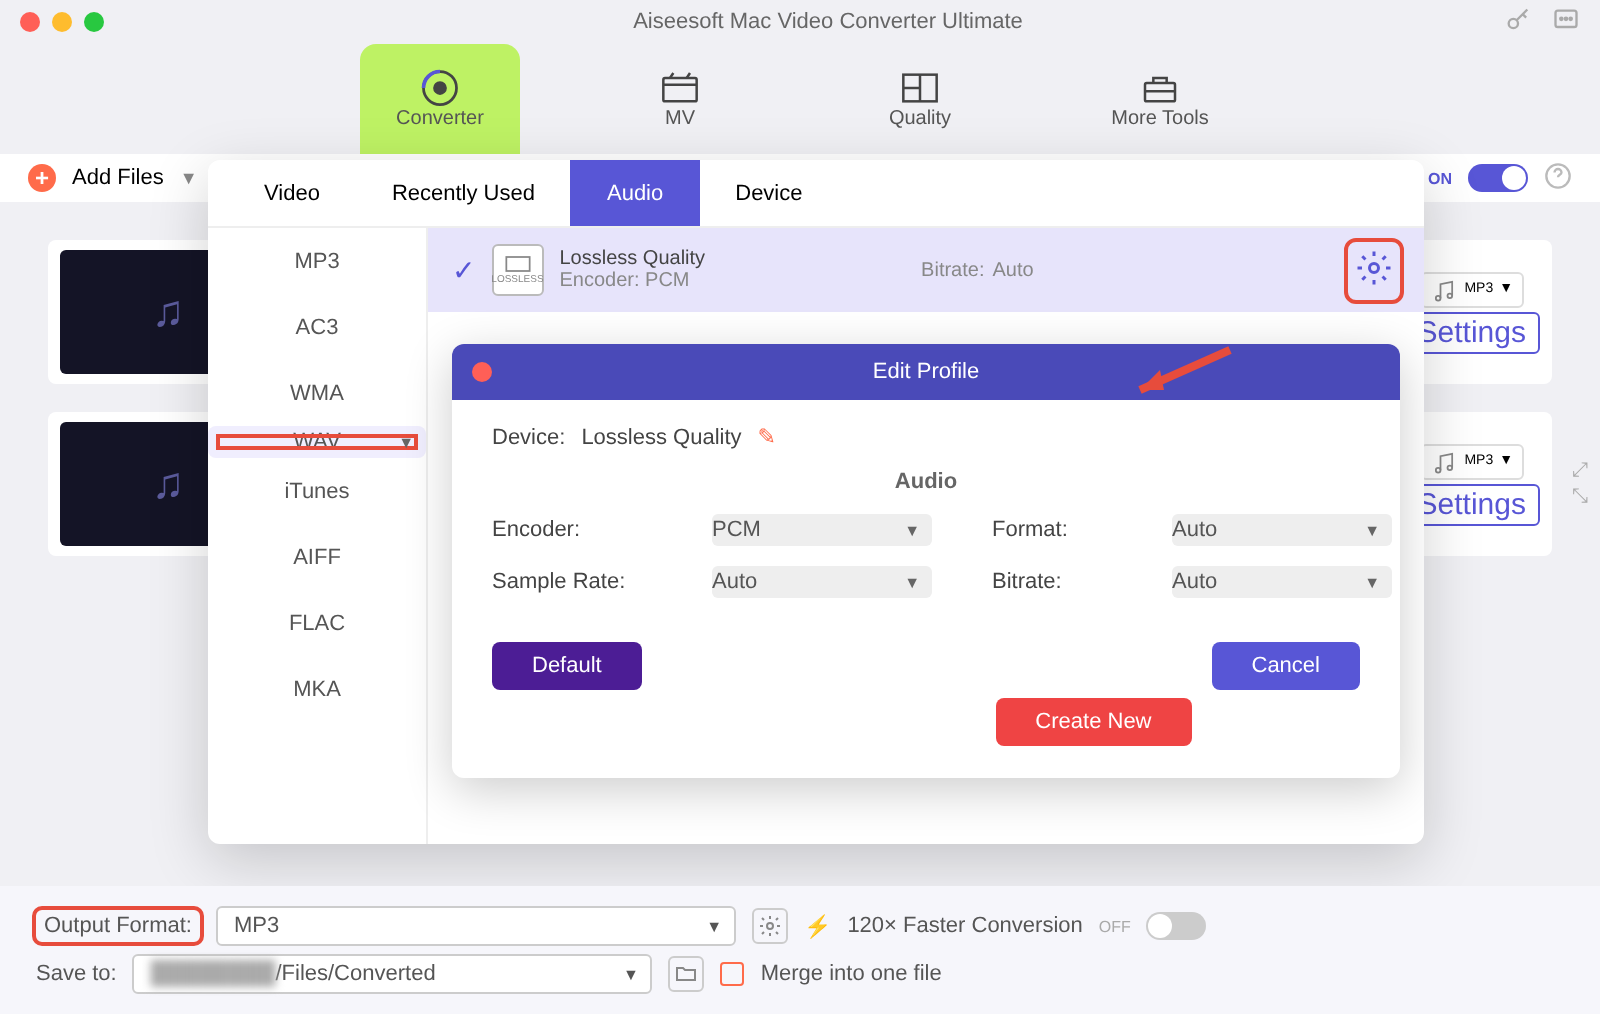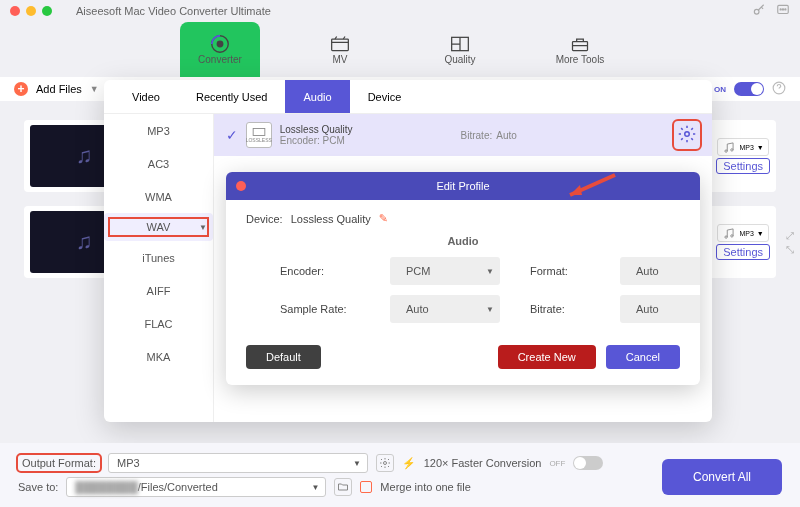--- a/index.html
+++ b/index.html
@@ -3,45 +3,45 @@
 <meta charset="utf-8">
 <style>
 * { margin: 0; padding: 0; box-sizing: border-box; font-family: -apple-system, BlinkMacSystemFont, "Segoe UI", sans-serif; }
 body { width: 800px; height: 507px; background: #f0f0f4; overflow: hidden; position: relative; }
 
 
 .chrome { height: 22px; display: flex; align-items: center; padding: 0 10px; }
 .traffic { display: flex; gap: 6px; }
 .tl { width: 10px; height: 10px; border-radius: 50%; }
 .tl.r { background: #ff5f57; } .tl.y { background: #febc2e; } .tl.g { background: #28c840; }
-.title { flex: 1; font-size: 11px; color: #666; padding-left: 24px; }
+.title { flex: 1; text-align: center; font-size: 11px; color: #666; padding-left: 24px; }
 .topicons { display: flex; gap: 10px; color: #aaa; font-size: 12px; }
 
 
 .mainnav { height: 55px; display: flex; justify-content: center; gap: 40px; }
 .navitem { display: flex; flex-direction: column; align-items: center; justify-content: center; width: 80px; font-size: 10px; color: #555; cursor: pointer; }
-.navitem.active { background: #22c55e; border-radius: 8px 8px 0 0; }
+.navitem.active { background: #bef264; border-radius: 8px 8px 0 0; }
 .navicon { width: 22px; height: 20px; display: flex; align-items: center; justify-content: center; }
 
 
 .strip { background: #fff; height: 24px; display: flex; align-items: center; padding: 0 14px; gap: 8px; font-size: 11px; }
 .plus { width: 14px; height: 14px; border-radius: 50%; background: #ff6b4a; color: #fff; display: flex; align-items: center; justify-content: center; font-size: 12px; font-weight: bold; }
 .chev { color: #888; font-size: 9px; }
 .spacer { flex: 1; }
 .toggle { width: 30px; height: 14px; border-radius: 7px; background: #5856d6; position: relative; }
 .toggle::after { content: ""; position: absolute; right: 1px; top: 1px; width: 12px; height: 12px; background: #fff; border-radius: 50%; }
 .toggle.off { background: #ccc; } .toggle.off::after { left: 1px; right: auto; }
 
 
 .bgitems { position: absolute; top: 120px; left: 24px; right: 24px; }
 .bgcard { height: 72px; background: #fff; border-radius: 4px; display: flex; align-items: center; padding: 6px; gap: 10px; font-size: 10px; position: relative; margin-bottom: 14px; }
 .thumb { width: 108px; height: 62px; background: #141426; border-radius: 3px; display: flex; align-items: center; justify-content: center; }
 .note { color: #5b5b9c; font-size: 22px; }
 .tag { margin-left: auto; display: flex; flex-direction: column; align-items: center; gap: 2px; }
-.tagbtn { border: 1px solid #5856d6; color: #5856d6; border-radius: 3px; padding: 1px 6px; font-size: 11px; }
+.tagbtn { border: 1px solid #5856d6; color: #5856d6; border-radius: 3px; padding: 1px 6px; font-size: 15px; }
 .mp3b { display: flex; align-items: center; gap: 3px; border: 1px solid #ddd; border-radius: 3px; padding: 2px 4px; }
 
 
 .panel { position: absolute; top: 80px; left: 104px; width: 608px; background: #fff; border-radius: 6px; box-shadow: 0 8px 30px rgba(0,0,0,.18); overflow: hidden; }
 .tabs { display: flex; align-items: center; height: 34px; border-bottom: 1px solid #eee; padding: 0 10px; font-size: 11px; gap: 0; }
 .tab { padding: 0 18px; height: 100%; display: flex; align-items: center; cursor: pointer; }
 .tab.active { background: #5856d6; color: #fff; }
 .search { margin-left: auto; display: flex; align-items: center; border: 1px solid #ddd; border-radius: 4px; padding: 2px 8px; width: 140px; color: #999; font-size: 11px; }
 .search svg { margin-left: auto; }
 
@@ -58,26 +58,26 @@
 .gearring { outline: 2px solid #e74c3c; border-radius: 4px; padding: 4px; margin-left: auto; }
 .gear { width: 18px; height: 18px; color: #5856d6; }
 
 
 .modal { position: absolute; top: 58px; left: 12px; right: 12px; background: #fff; border-radius: 6px; box-shadow: 0 6px 24px rgba(0,0,0,.2); overflow: hidden; }
 .mhead { height: 28px; background: #4a4ab8; color: #fff; display: flex; align-items: center; justify-content: center; font-size: 11px; position: relative; }
 .mclose { position: absolute; left: 10px; width: 10px; height: 10px; border-radius: 50%; background: #ff5f57; }
 .mbody { padding: 12px 20px; font-size: 11px; color: #444; }
 .mrow { display: flex; align-items: center; gap: 8px; margin-bottom: 10px; }
 .msec { text-align: center; font-weight: 600; color: #666; margin: 4px 0 10px; }
-.grid { display: grid; grid-template-columns: 80px 110px 60px 110px; gap: 10px 30px; align-items: center; margin-left: 34px; }
-.sel { background: #eee; border-radius: 3px; height: 28px; display: flex; align-items: center; padding: 0 16px; color: #555; position: relative; }
+.grid { display: grid; grid-template-columns: 80px 110px 60px 110px; gap: 10px 30px; align-items: center; }
+.sel { background: #eee; border-radius: 3px; height: 16px; display: flex; align-items: center; padding: 0 0; color: #555; position: relative; }
 .sel::after { content: "▼"; position: absolute; right: 6px; font-size: 8px; color: #666; }
 .mfoot { display: flex; gap: 10px; padding: 10px 20px 16px; }
 .btn { height: 24px; border-radius: 4px; padding: 0 20px; font-size: 11px; display: flex; align-items: center; color: #fff; cursor: pointer; }
-.btn.def { background: #404040; } .btn.new { background: #b91c1c; } .btn.can { background: #5856d6; }
+.btn.def { background: #4c1d95; } .btn.new { background: #ef4444; margin-top: 28px; } .btn.can { background: #5856d6; }
 .pen { color: #ff6b4a; }
 
 
 .arrow { position: absolute; top: 170px; left: 560px; width: 60px; height: 30px; }
 
 
 .bottom { position: absolute; bottom: 0; left: 0; right: 0; height: 64px; background: #f6f6fb; padding: 8px 18px; font-size: 11px; color: #555; }
 .brow { display: flex; align-items: center; gap: 8px; height: 24px; }
 .ofring { outline: 2px solid #e74c3c; border-radius: 3px; padding: 2px 4px; }
 .ofsel { border: 1px solid #ccc; border-radius: 3px; height: 20px; width: 260px; display: flex; align-items: center; padding: 0 8px; background: #fff; position: relative; }
@@ -332,14 +332,13 @@
       <span>/Files/Converted</span>
     </div>
     <div class="sqicon">
       <svg width="12" height="12" viewBox="0 0 24 24" fill="none" stroke="currentColor" stroke-width="2">
           <path d="M3 6h6l2 2h10v10H3z"></path>
         </svg>
     </div>
     <div class="cbox"></div>
     <span>Merge into one file</span>
   </div>
-  <div class="convert">Convert All</div>
 </div>
 
 </body></html>

